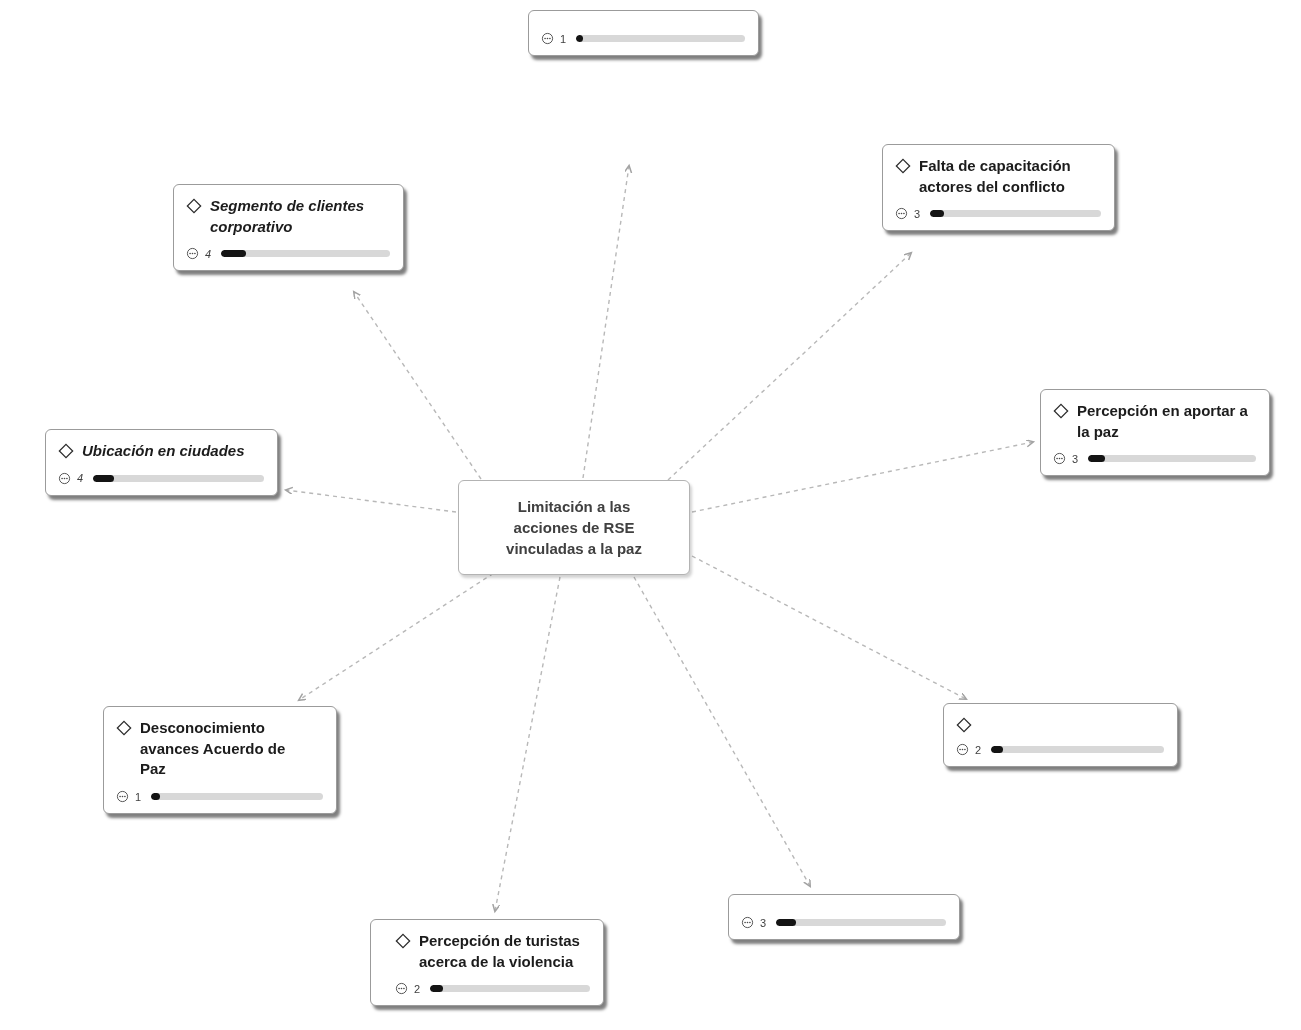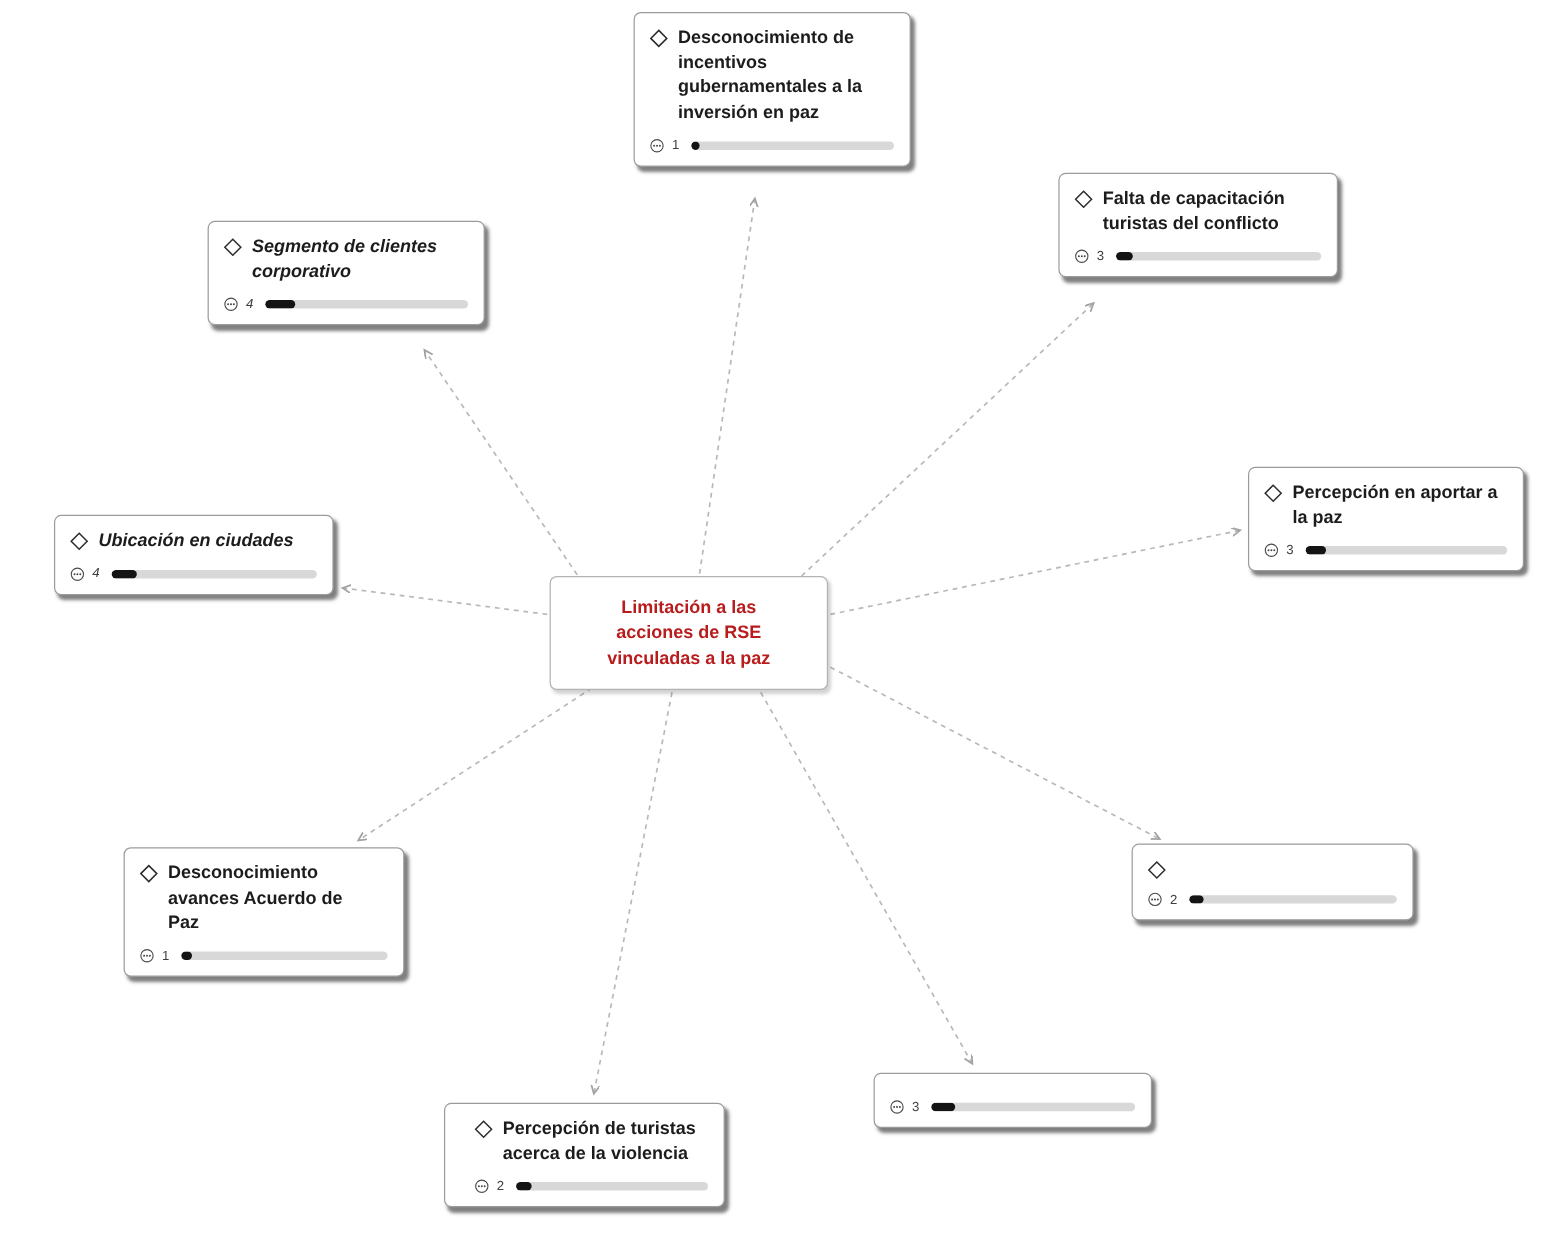--- a/index.html
+++ b/index.html
@@ -19,21 +19,21 @@
   .card-meta{display:flex;align-items:center;gap:5px;margin-top:10px;}
   .ground-icon{flex:0 0 auto;line-height:0;}
   .count{font-size:11px;color:#3f3f3f;min-width:8px;text-align:center;}
   .bar{flex:1;height:7px;background:#d8d8d8;border-radius:4px;overflow:hidden;margin-left:4px;}
   .bar-fill{display:block;height:100%;background:#141414;border-radius:4px;width:0;}
   .center-card{
     position:absolute;z-index:2;background:#ffffff;border:1px solid #b3b3b3;border-radius:6px;
     box-shadow:2px 3px 3px rgba(0,0,0,0.18);
     display:flex;align-items:center;justify-content:center;text-align:center;box-sizing:border-box;
   }
-  .center-card .label{font-weight:bold;font-size:15px;line-height:1.4;color:#b91c1c;max-width:160px;}
+  .center-card .label{font-weight:bold;font-size:15px;line-height:1.4;color:#404040;max-width:160px;}
 </style>
 </head>
 <body>
 
 <div class="canvas">
 
   <svg class="arrows" width="1301" height="1030" viewBox="0 0 1301 1030">
     <defs>
       <marker id="arrowhead" markerWidth="12" markerHeight="12" refX="6.5" refY="3.5" orient="auto" markerUnits="userSpaceOnUse">
         <path d="M0,0 L7,3.5 L0,7" fill="none" stroke="#a3a3a3" stroke-width="1.5"></path>
@@ -46,28 +46,20 @@
       <line x1="692" y1="556" x2="966" y2="699" marker-end="url(#arrowhead)"></line>
       <line x1="634" y1="577" x2="810" y2="886" marker-end="url(#arrowhead)"></line>
       <line x1="560" y1="577" x2="495" y2="911" marker-end="url(#arrowhead)"></line>
       <line x1="500" y1="569" x2="299" y2="700" marker-end="url(#arrowhead)"></line>
       <line x1="456" y1="512" x2="286" y2="490" marker-end="url(#arrowhead)"></line>
       <line x1="481" y1="479" x2="354" y2="292" marker-end="url(#arrowhead)"></line>
     </g>
   </svg>
 
   <div class="card" style="left:528px;top:10px;width:231px;">
-    <div class="card-title">
-      <span class="diamond">
-        <svg width="16" height="16" viewBox="0 0 18 18">
-            <path d="M9 1.5 L16.5 9 L9 16.5 L1.5 9 Z" fill="#fff" stroke="#2b2b2b" stroke-width="1.4"></path>
-          </svg>
-      </span>
-      <span class="label">Desconocimiento de incentivos gubernamentales a la inversión en paz</span>
-    </div>
     <div class="card-meta">
       <span class="ground-icon">
         <svg width="13" height="13" viewBox="0 0 14 14">
             <circle cx="7" cy="7" r="5.5" fill="#fff" stroke="#4a4a4a" stroke-width="1"></circle>
             <circle cx="4.4" cy="7" r="0.9" fill="#4a4a4a"></circle>
             <circle cx="7" cy="7" r="0.9" fill="#4a4a4a"></circle>
             <circle cx="9.6" cy="7" r="0.9" fill="#4a4a4a"></circle>
           </svg>
       </span>
       <span class="count">1</span>
@@ -77,21 +69,21 @@
     </div>
   </div>
 
   <div class="card" style="left:882px;top:144px;width:233px;">
     <div class="card-title">
       <span class="diamond">
         <svg width="16" height="16" viewBox="0 0 18 18">
             <path d="M9 1.5 L16.5 9 L9 16.5 L1.5 9 Z" fill="#fff" stroke="#2b2b2b" stroke-width="1.4"></path>
           </svg>
       </span>
-      <span class="label">Falta de capacitación turistas del conflicto</span>
+      <span class="label">Falta de capacitación actores del conflicto</span>
     </div>
     <div class="card-meta">
       <span class="ground-icon">
         <svg width="13" height="13" viewBox="0 0 14 14">
             <circle cx="7" cy="7" r="5.5" fill="#fff" stroke="#4a4a4a" stroke-width="1"></circle>
             <circle cx="4.4" cy="7" r="0.9" fill="#4a4a4a"></circle>
             <circle cx="7" cy="7" r="0.9" fill="#4a4a4a"></circle>
             <circle cx="9.6" cy="7" r="0.9" fill="#4a4a4a"></circle>
           </svg>
       </span>

